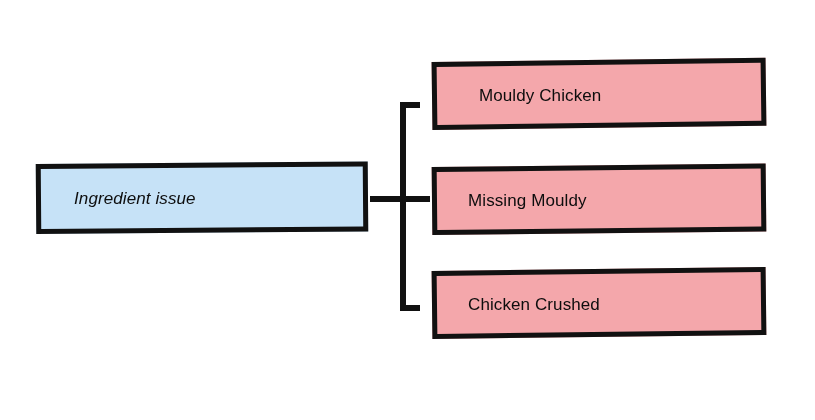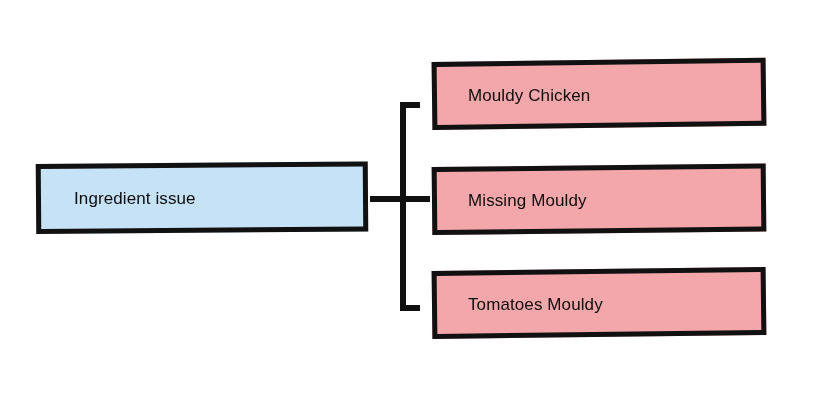--- a/index.html
+++ b/index.html
@@ -47,35 +47,36 @@
     top: 164px;
     width: 332px;
     height: 70px;
     background: #c6e2f7;
     transform: rotate(-0.45deg);
     transform-origin: left center;
   }
   #node-root .node-label {
     padding-left: 33px;
     transform: rotate(0.45deg);
+    font-style: italic;
   }
 
   
   .leaf {
     background: #f4a7ab;
     left: 432px;
     width: 334px;
     height: 68px;
   }
   #node-leaf-0 {
     top: 62px;
     transform: rotate(-0.75deg);
     transform-origin: left center;
   }
-  #node-leaf-0 .node-label { transform: rotate(0.75deg); }
+  #node-leaf-0 .node-label { transform: rotate(0.75deg); margin-left: 11px; }
 
   #node-leaf-1 {
     top: 167px;
     transform: rotate(-0.6deg);
     transform-origin: left center;
   }
   #node-leaf-1 .node-label { transform: rotate(0.6deg); }
 
   #node-leaf-2 {
     top: 271px;
@@ -118,16 +119,16 @@
 
   <div class="node leaf" id="node-leaf-0">
     <span class="node-label">Mouldy Chicken</span>
   </div>
 
   <div class="node leaf" id="node-leaf-1">
     <span class="node-label">Missing Mouldy</span>
   </div>
 
   <div class="node leaf" id="node-leaf-2">
-    <span class="node-label">Tomatoes Mouldy</span>
+    <span class="node-label">Chicken Crushed</span>
   </div>
 
 </div>
 
 </body></html>

